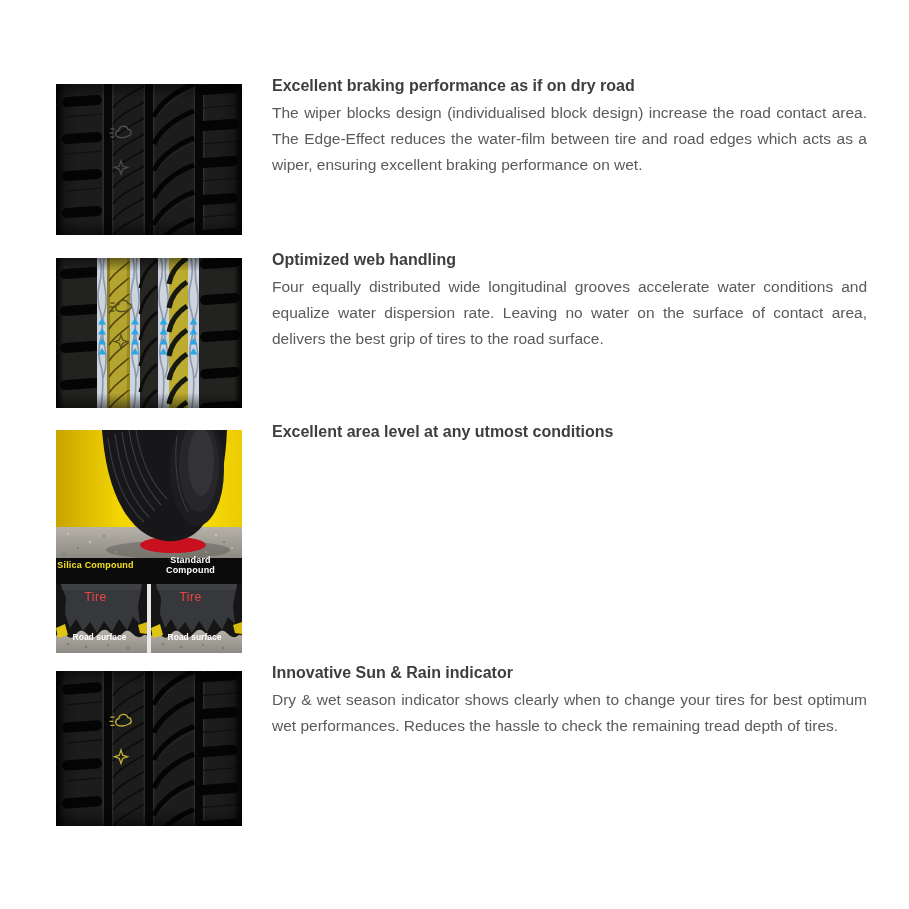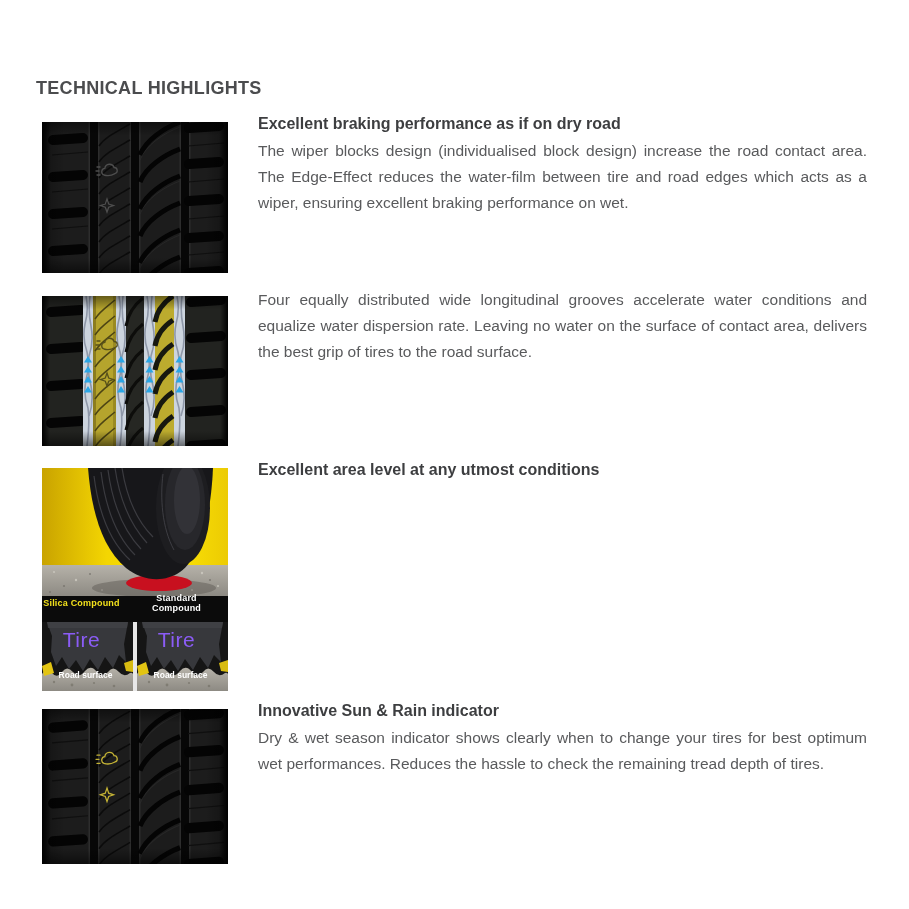--- a/index.html
+++ b/index.html
@@ -12,21 +12,21 @@
   .page-title {
     margin:0 0 17px 0;
     font-size:18px; font-weight:bold; letter-spacing:.3px;
     color:#4b4c4e;
   }
   .row { display:flex; align-items:flex-start; }
   .row.gap-11 { margin-bottom:11px; }
   .row.gap-10 { margin-bottom:10px; }
   .row.gap-6  { margin-bottom:6px; }
   .fig {
-    flex:0 0 186px; width:186px; margin:0 24px 0 0; padding:6px;
+    flex:0 0 186px; width:186px; margin:0 24px 0 14px; padding:6px;
     position:relative; line-height:0;
   }
   .fig svg { display:block; }
   .row-text { flex:1; margin-top:-3px; }
   .row-text h3 {
     margin:0 0 4px 0;
     font-size:16px; font-weight:bold; line-height:21px;
     color:#3d3e40;
   }
   .row-text p {
@@ -42,21 +42,21 @@
   }
   .compound-label {
     top:128px; height:26px; width:91px;
     display:flex; align-items:center; justify-content:center;
     font-size:9px; font-weight:bold; letter-spacing:.2px;
   }
   .compound-label.silica   { left:0;  color:#f2e11c; }
   .compound-label.standard { left:95px; color:#ffffff; }
   .tire-label {
     top:166px; width:91px; height:20px;
-    color:#8b5cf6; font-size:21px; letter-spacing:.5px;
+    color:#ef4444; font-size:12px; letter-spacing:.5px;
   }
   .tire-label.left  { left:0; }
   .tire-label.right { left:95px; }
   .road-label {
     top:208px; width:99px; height:12px;
     color:#ffffff; font-size:8.5px; font-weight:bold;
   }
   .road-label.left  { left:0; }
   .road-label.right { left:95px; }
   .defs-holder { position:absolute; width:0; height:0; overflow:hidden; }
@@ -188,21 +188,20 @@
       <path d="M0,44 L9,40 L12,51 L2,54 Z" fill="#e2c413"></path>
       <path d="M82,41 L91,38 L91,50 L84,49 Z" fill="#d8bb11"></path>
       <path d="M5,0 L86,0 L82,22 L84,40 L77,33 L71,46 L63,35 L56,48 L48,37 L41,49 L34,38 L27,47 L20,35 L14,44 L9,30 L10,14 Z" fill="#37383c"></path>
       <path d="M5,0 L86,0 L85,6 L6,6 Z" fill="#414246" opacity=".8"></path>
     </g>
   </defs>
 </svg>
 
 <div class="page">
 
-  <h2 class="page-title">TECHNICAL HIGHLIGHTS</h2>
 
   <section class="row gap-11">
     <figure class="fig">
       <svg viewBox="0 0 186 151" width="186" height="151" preserveAspectRatio="none">
         <use href="#tread"></use>
         <use href="#sunrain" style="color:#4e4e4e"></use>
       </svg>
     </figure>
     <div class="row-text">
       <h3>Excellent braking performance as if on dry road</h3>
@@ -280,20 +279,21 @@
           <path d="M79,60 l4,6.5 h-8 Z M79,70 l4,6.5 h-8 Z M79,80 l4,6.5 h-8 Z M79,90 l4,6.5 h-8 Z"></path>
           <path d="M107.5,60 l4,6.5 h-8 Z M107.5,70 l4,6.5 h-8 Z M107.5,80 l4,6.5 h-8 Z M107.5,90 l4,6.5 h-8 Z"></path>
           <path d="M137.5,60 l4,6.5 h-8 Z M137.5,70 l4,6.5 h-8 Z M137.5,80 l4,6.5 h-8 Z M137.5,90 l4,6.5 h-8 Z"></path>
         </g>
         <rect x="0" y="0" width="8" height="150" fill="url(#g-edgeL)"></rect>
         <rect x="178" y="0" width="8" height="150" fill="url(#g-edgeR)"></rect>
         <rect width="186" height="150" fill="url(#g-v)"></rect>
       </svg>
     </figure>
     <div class="row-text">
+      <h3>Optimized web handling</h3>
       <p>Four equally distributed wide longitudinal grooves accelerate water conditions and equalize water dispersion rate. Leaving no water on the surface of contact area, delivers the best grip of tires to the road surface.</p>
     </div>
   </section>
 
   <section class="row gap-6">
     <figure class="fig">
       <svg viewBox="0 0 186 223" width="186" height="223">
         <rect width="186" height="128" fill="url(#g-yellow)"></rect>
         <rect y="97" width="186" height="31" fill="url(#g-road)"></rect>
         <g fill="#cfccc3" opacity=".8">

